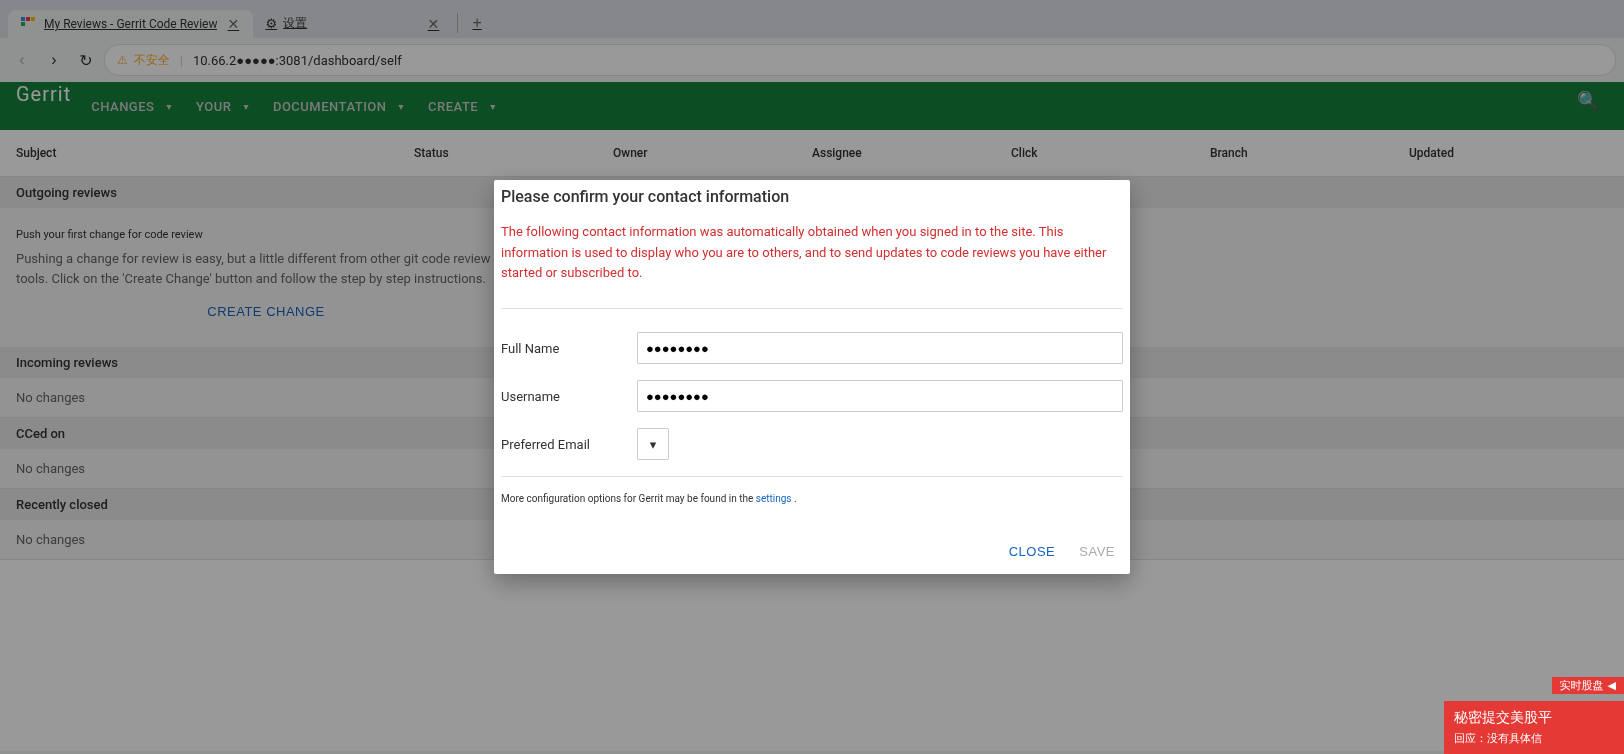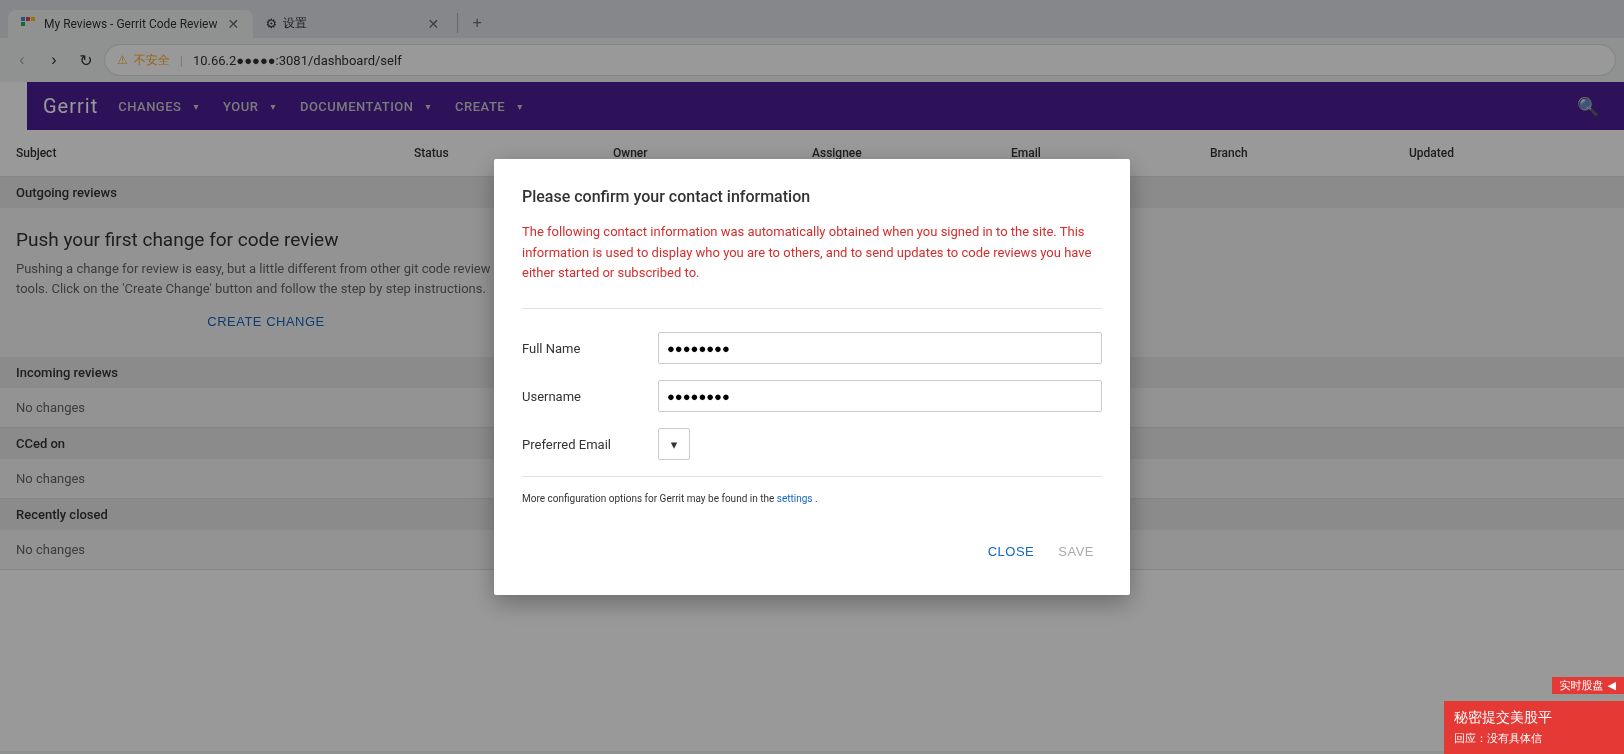--- a/index.html
+++ b/index.html
@@ -1,70 +1,70 @@
 <!DOCTYPE html>
 <html><head>
   <meta charset="utf-8">
   <style>
     * { box-sizing: border-box; margin: 0; padding: 0; }
     body { font-family: Roboto, Arial, sans-serif; font-size: 13px; background: #f1f3f4; color: #333; }
 
     
     .browser-chrome { background: #dee1e6; padding: 0; }
-    .browser-tabs { display: flex; align-items: flex-end; padding: 8px 8px 0 8px; background: #dee1e6; }
+    .browser-tabs { display: flex; align-items: flex-end; padding: 8px 8px 0 8px; background: #dee1e6; text-decoration: underline; }
     .browser-tab { display: flex; align-items: center; background: white; border-radius: 8px 8px 0 0; padding: 6px 12px; font-size: 12px; min-width: 200px; position: relative; }
     .browser-tab.active { background: #f1f3f4; }
     .browser-tab-favicon { width: 16px; height: 16px; margin-right: 8px; }
     .browser-tab-title { flex: 1; font-size: 12px; color: #333; overflow: hidden; text-overflow: ellipsis; white-space: nowrap; }
     .browser-tab-close { margin-left: 8px; cursor: pointer; color: #666; font-size: 14px; width: 16px; height: 16px; display: flex; align-items: center; justify-content: center; border-radius: 50%; }
     .browser-tab-new { background: none; border: none; padding: 6px 10px; font-size: 16px; cursor: pointer; color: #666; }
     .browser-separator { width: 1px; height: 20px; background: #aaa; margin: 0 4px; align-self: center; }
 
     .browser-toolbar { display: flex; align-items: center; background: #f1f3f4; padding: 6px 8px; gap: 4px; }
     .nav-btn { background: none; border: none; cursor: pointer; padding: 4px 6px; border-radius: 50%; color: #333; font-size: 16px; width: 28px; height: 28px; display: flex; align-items: center; justify-content: center; }
     .nav-btn.disabled { color: #aaa; cursor: default; }
     .address-bar { flex: 1; display: flex; align-items: center; background: white; border-radius: 20px; padding: 4px 12px; border: 1px solid #ddd; height: 32px; font-size: 13px; gap: 6px; }
     .address-bar-lock { color: #f9a825; font-size: 12px; }
     .address-bar-text { color: #333; font-size: 13px; }
 
     
     .app { background: white; min-height: calc(754px - 85px); position: relative; }
 
     
-    .app-header { background: #4c1d95; display: flex; align-items: center; padding: 0 16px; height: 48px; margin-left: 27px; }
+    .app-header { background: #15803d; display: flex; padding: 0 16px; height: 48px; }
     .app-logo { color: white; font-size: 20px; font-weight: 400; margin-right: 8px; letter-spacing: 1px; }
     .nav-menu { display: flex; align-items: center; gap: 0; }
     .nav-item { color: #ccc; font-size: 13px; font-weight: 500; padding: 0 12px; height: 48px; display: flex; align-items: center; cursor: pointer; gap: 12px; letter-spacing: 0.5px; }
     .nav-item-caret { font-size: 10px; }
     .header-search { margin-left: auto; color: #ccc; cursor: pointer; font-size: 18px; padding: 8px; }
 
     
     .table-header { display: grid; grid-template-columns: 2fr 1fr 1fr 1fr 1fr 1fr 1fr; background: white; border-bottom: 1px solid #e0e0e0; padding: 8px 16px; }
     .table-header-cell { font-size: 12px; font-weight: 500; color: #333; padding: 8px 0; }
 
     
     .section-header { background: #e8e8e8; padding: 8px 16px; font-size: 13px; font-weight: 500; color: #333; }
 
     
     .no-changes-container { display: flex; flex-direction: column; align-items: center; padding: 20px; }
     .no-changes-icon { width: 80px; height: 80px; background: #9e9e9e; border-radius: 50%; display: flex; align-items: center; justify-content: center; margin-bottom: 12px; }
     .no-changes-icon svg { color: #666; }
     .no-changes-label { color: #666; font-size: 12px; margin-bottom: 16px; }
     .no-changes-text { display: flex; flex-direction: column; gap: 8px; }
-    .push-title { font-size: 19px; font-weight: 400; color: #333; }
+    .push-title { font-size: 11px; font-weight: 400; color: #333; }
     .push-description { font-size: 13px; color: #666; max-width: 500px; line-height: 1.5; }
     .create-change-btn { color: #1565c0; font-size: 13px; font-weight: 500; border: none; background: none; cursor: pointer; padding: 8px 0; letter-spacing: 0.5px; }
 
     .no-changes-row { padding: 12px 16px; background: #f5f5f5; color: #666; font-size: 13px; border-bottom: 1px solid #e0e0e0; }
 
     
     .overlay { position: fixed; top: 0; left: 0; right: 0; bottom: 0; background: rgba(0,0,0,0.4); z-index: 100; display: flex; align-items: center; justify-content: center; }
 
     
-    .dialog { background: white; width: 636px; border-radius: 2px; box-shadow: 0 8px 24px rgba(0,0,0,0.3); padding: 28px; position: relative; z-index: 101; }
+    .dialog { background: white; width: 636px; border-radius: 2px; box-shadow: 0 8px 24px rgba(0,0,0,0.3); padding: 7px; position: relative; z-index: 101; }
     .dialog-title { font-size: 16px; font-weight: 500; color: #333; margin-bottom: 16px; }
     .dialog-description { font-size: 13px; color: #d32f2f; line-height: 1.6; margin-bottom: 24px; }
     .dialog-divider { border: none; border-top: 1px solid #e0e0e0; margin: 16px 0; }
     .dialog-form { display: flex; flex-direction: column; gap: 16px; margin-top: 23px; }
     .form-row { display: flex; align-items: center; gap: 16px; }
     .form-label { font-size: 13px; color: #333; width: 120px; flex-shrink: 0; }
     .form-input { flex: 1; border: 1px solid #ccc; border-radius: 2px; padding: 6px 8px; font-size: 13px; outline: none; height: 32px; }
     .form-select-container { position: relative; display: inline-block; }
     .form-select-chevron { width: 32px; height: 32px; border: 1px solid #ccc; border-radius: 2px; display: flex; align-items: center; justify-content: center; cursor: pointer; background: white; }
     .dialog-footer-text { font-size: 10px; color: #333; margin-top: 8px; }
@@ -143,21 +143,21 @@
       </div>
     </nav>
     <div class="header-search">🔍</div>
   </div>
 
   <div class="table-header">
     <div class="table-header-cell">Subject</div>
     <div class="table-header-cell">Status</div>
     <div class="table-header-cell">Owner</div>
     <div class="table-header-cell">Assignee</div>
-    <div class="table-header-cell">Email</div>
+    <div class="table-header-cell">Click</div>
     <div class="table-header-cell">Branch</div>
     <div class="table-header-cell">Updated</div>
   </div>
 
   <div class="section-header">
     <span>Outgoing reviews</span>
   </div>
   <div class="outgoing-content">
     <div class="no-changes-text">
       <div class="push-title">Push your first change for code review</div>

